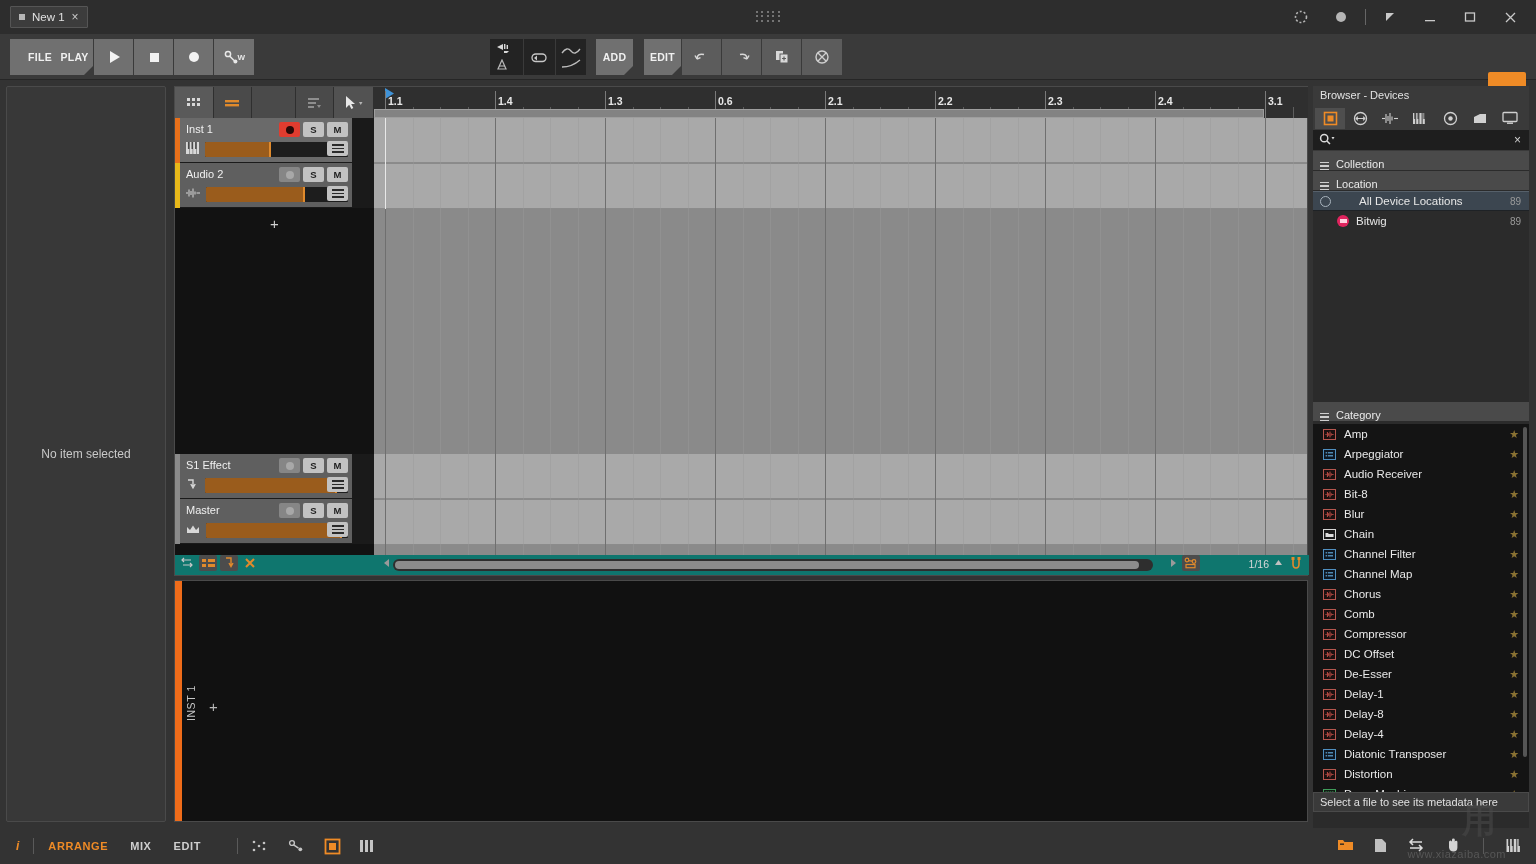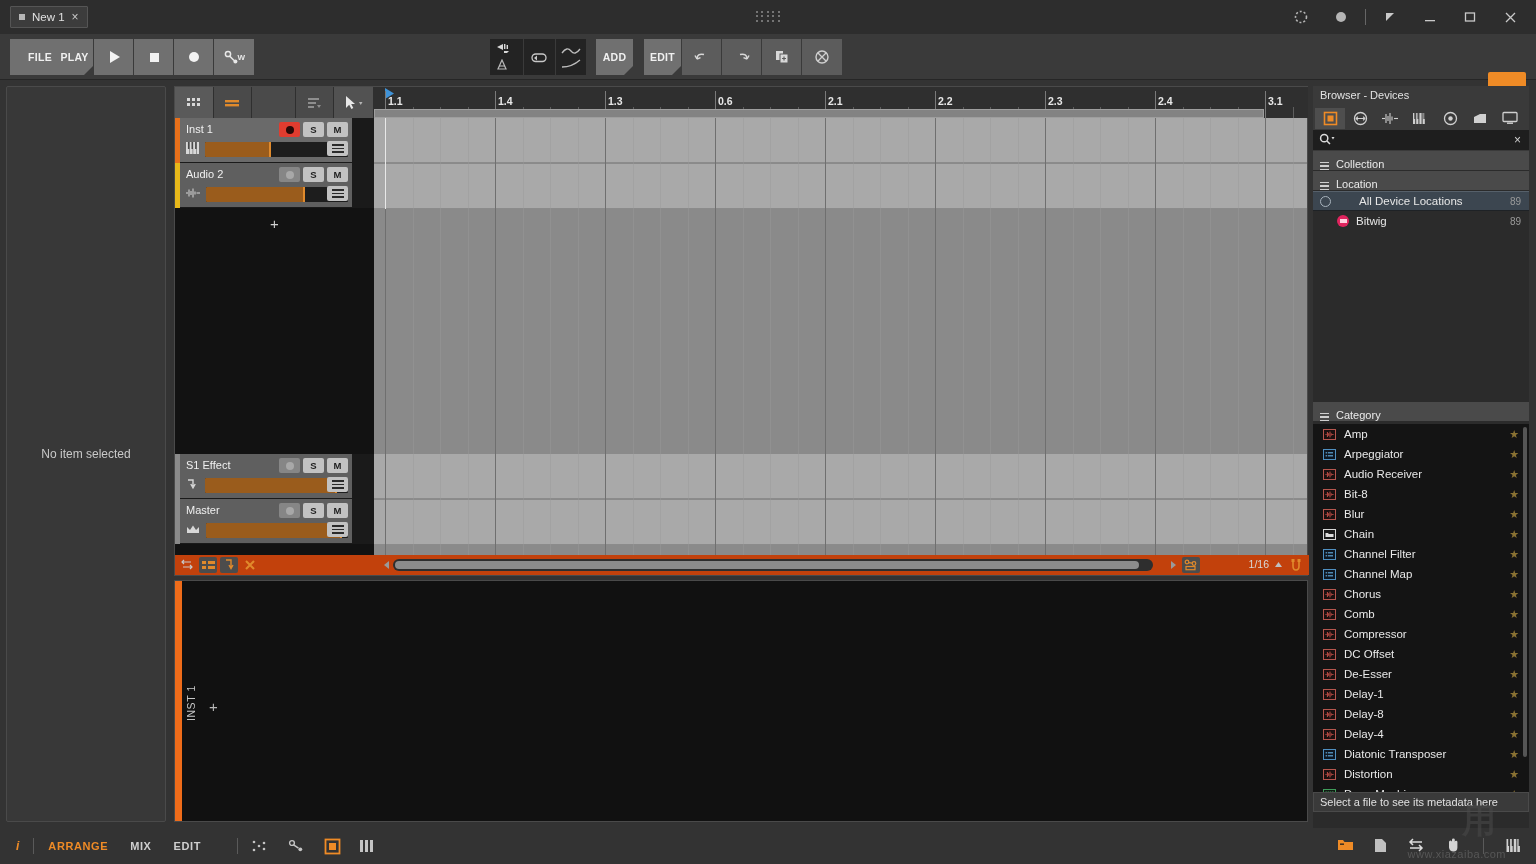--- a/index.html
+++ b/index.html
@@ -160,21 +160,21 @@
   .gridarea { position: absolute; left: 199px; top: 31px; right: 0; bottom: 20px; background: #8a8a8a; overflow: hidden; }
   .lane { position: absolute; left: 0; right: 0; background: #a9a9a9; border-bottom: 1px solid #8b8b8b; }
   .vgrid { position: absolute; top: 0; bottom: 0; width: 1px; }
   .vgrid.bar { background: #6f6f6f; }
   .vgrid.beat { background: #9a9a9a; opacity: .45; }
   .vgrid.white { background: #e8e8e8; }
 
   
   .arrfooter {
     position: absolute; left: 0; bottom: 0; width: 1134px; height: 20px;
-    background: #c2410c; display: flex; align-items: center;
+    background: #0f766e; display: flex; 
   }
   .ftbtn { width: 18px; height: 16px; margin-left: 3px; display: flex; align-items: center; justify-content: center; }
   .ftbtn.box { background: #4c4c4c; border-radius: 2px; }
   .hscroll { position: absolute; left: 218px; top: 4px; width: 760px; height: 12px; background: #2e2e2e; border-radius: 6px; }
   .hscroll .thumb { position: absolute; left: 2px; top: 2px; width: 744px; height: 8px; background: #8c8c8c; border-radius: 4px; }
   .gridval { position: absolute; right: 40px; top: 3px; font-size: 10.5px; color: #d8d8d8; }
 
   
   .devicepanel {
     position: absolute; left: 174px; top: 580px; width: 1134px; height: 242px;

